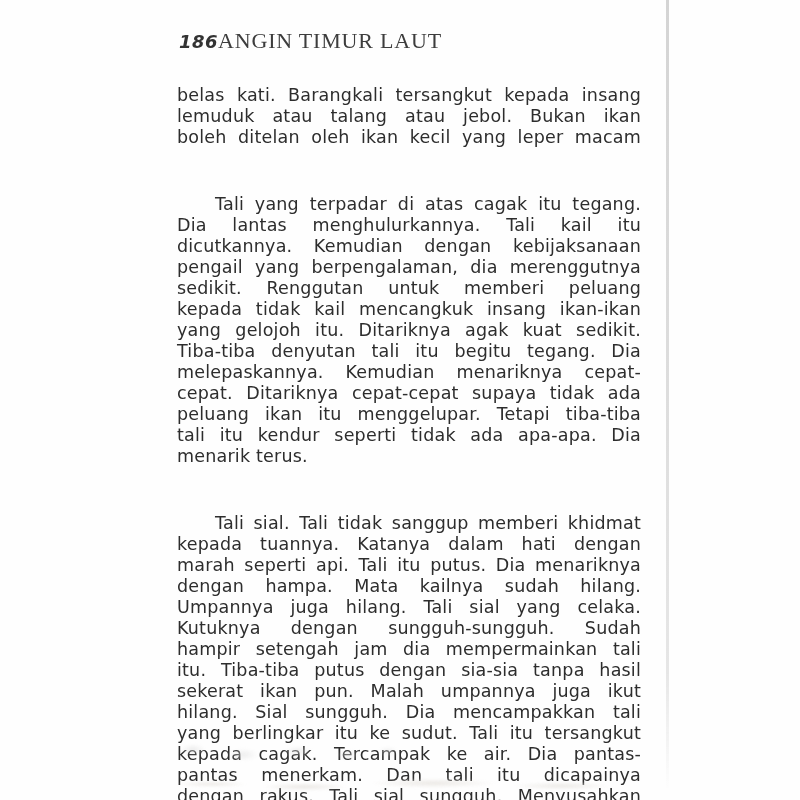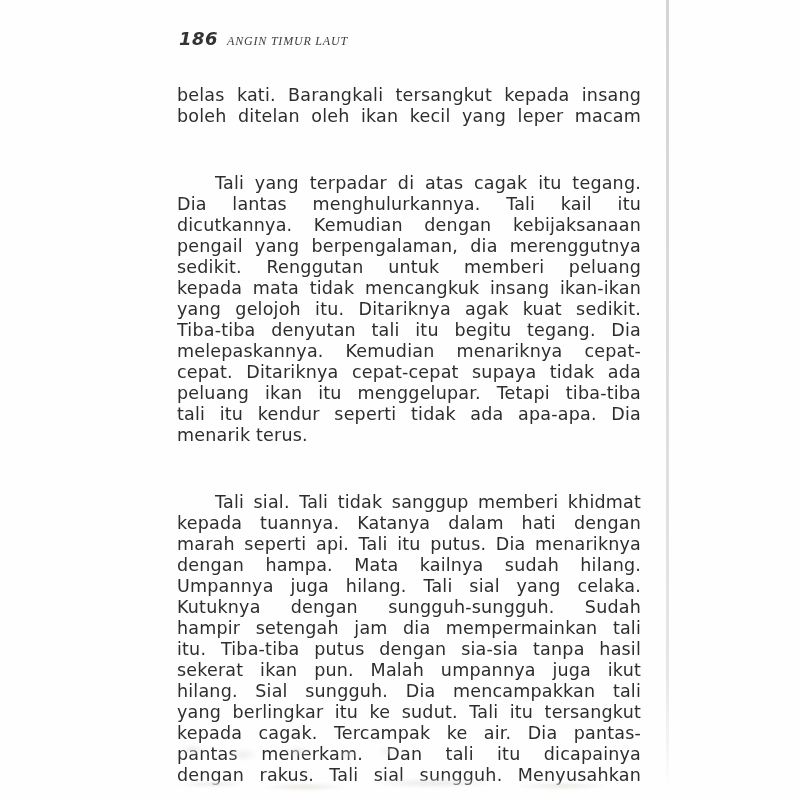--- a/index.html
+++ b/index.html
@@ -29,25 +29,23 @@
     font-family: "DejaVu Sans", sans-serif;
     font-style: italic;
     font-weight: bold;
     font-size: 18px;
     letter-spacing: 0.5px;
     color: #333;
     text-align: center;
   }
   .booktitle {
     font-family: "Liberation Serif", "DejaVu Serif", serif;
-    font-size: 12px;
+    font-size: 22px;
     letter-spacing: 0.8px;
-    margin-left: 9px;
     color: #3d3d3d;
-    font-style: italic;
   }
   
   .textblock {
     position: absolute;
     left: 177px;
     top: 85px;
     width: 464px;
     color: #2d2d2d;
     font-size: 17.5px;
     line-height: 21px;
@@ -108,27 +106,28 @@
 <body>
 
 <div class="page">
 
   <div class="header">
     <span class="pagenum">186</span><span class="booktitle">ANGIN TIMUR LAUT</span>
   </div>
 
   <div class="textblock">
       <div class="line">belas kati. Barangkali tersangkut kepada insang</div>
+      <div class="line">lemuduk atau talang atau jebol. Bukan ikan</div>
       <div class="line">boleh ditelan oleh ikan kecil yang leper macam</div>
       <div class="line indent">Tali yang terpadar di atas cagak itu tegang.</div>
       <div class="line">Dia lantas menghulurkannya. Tali kail itu</div>
       <div class="line">dicutkannya. Kemudian dengan kebijaksanaan</div>
       <div class="line">pengail yang berpengalaman, dia merenggutnya</div>
       <div class="line">sedikit. Renggutan untuk memberi peluang</div>
-      <div class="line">kepada mata tidak mencangkuk insang ikan-ikan</div>
+      <div class="line">kepada tidak kail mencangkuk insang ikan-ikan</div>
       <div class="line">yang gelojoh itu. Ditariknya agak kuat sedikit.</div>
       <div class="line">Tiba-tiba denyutan tali itu begitu tegang. Dia</div>
       <div class="line">melepaskannya. Kemudian menariknya cepat-</div>
       <div class="line">cepat. Ditariknya cepat-cepat supaya tidak ada</div>
       <div class="line">peluang ikan itu menggelupar. Tetapi tiba-tiba</div>
       <div class="line">tali itu kendur seperti tidak ada apa-apa. Dia</div>
       <div class="line lastline">menarik terus.</div>
       <div class="line indent">Tali sial. Tali tidak sanggup memberi khidmat</div>
       <div class="line">kepada tuannya. Katanya dalam hati dengan</div>
       <div class="line">marah seperti api. Tali itu putus. Dia menariknya</div>

